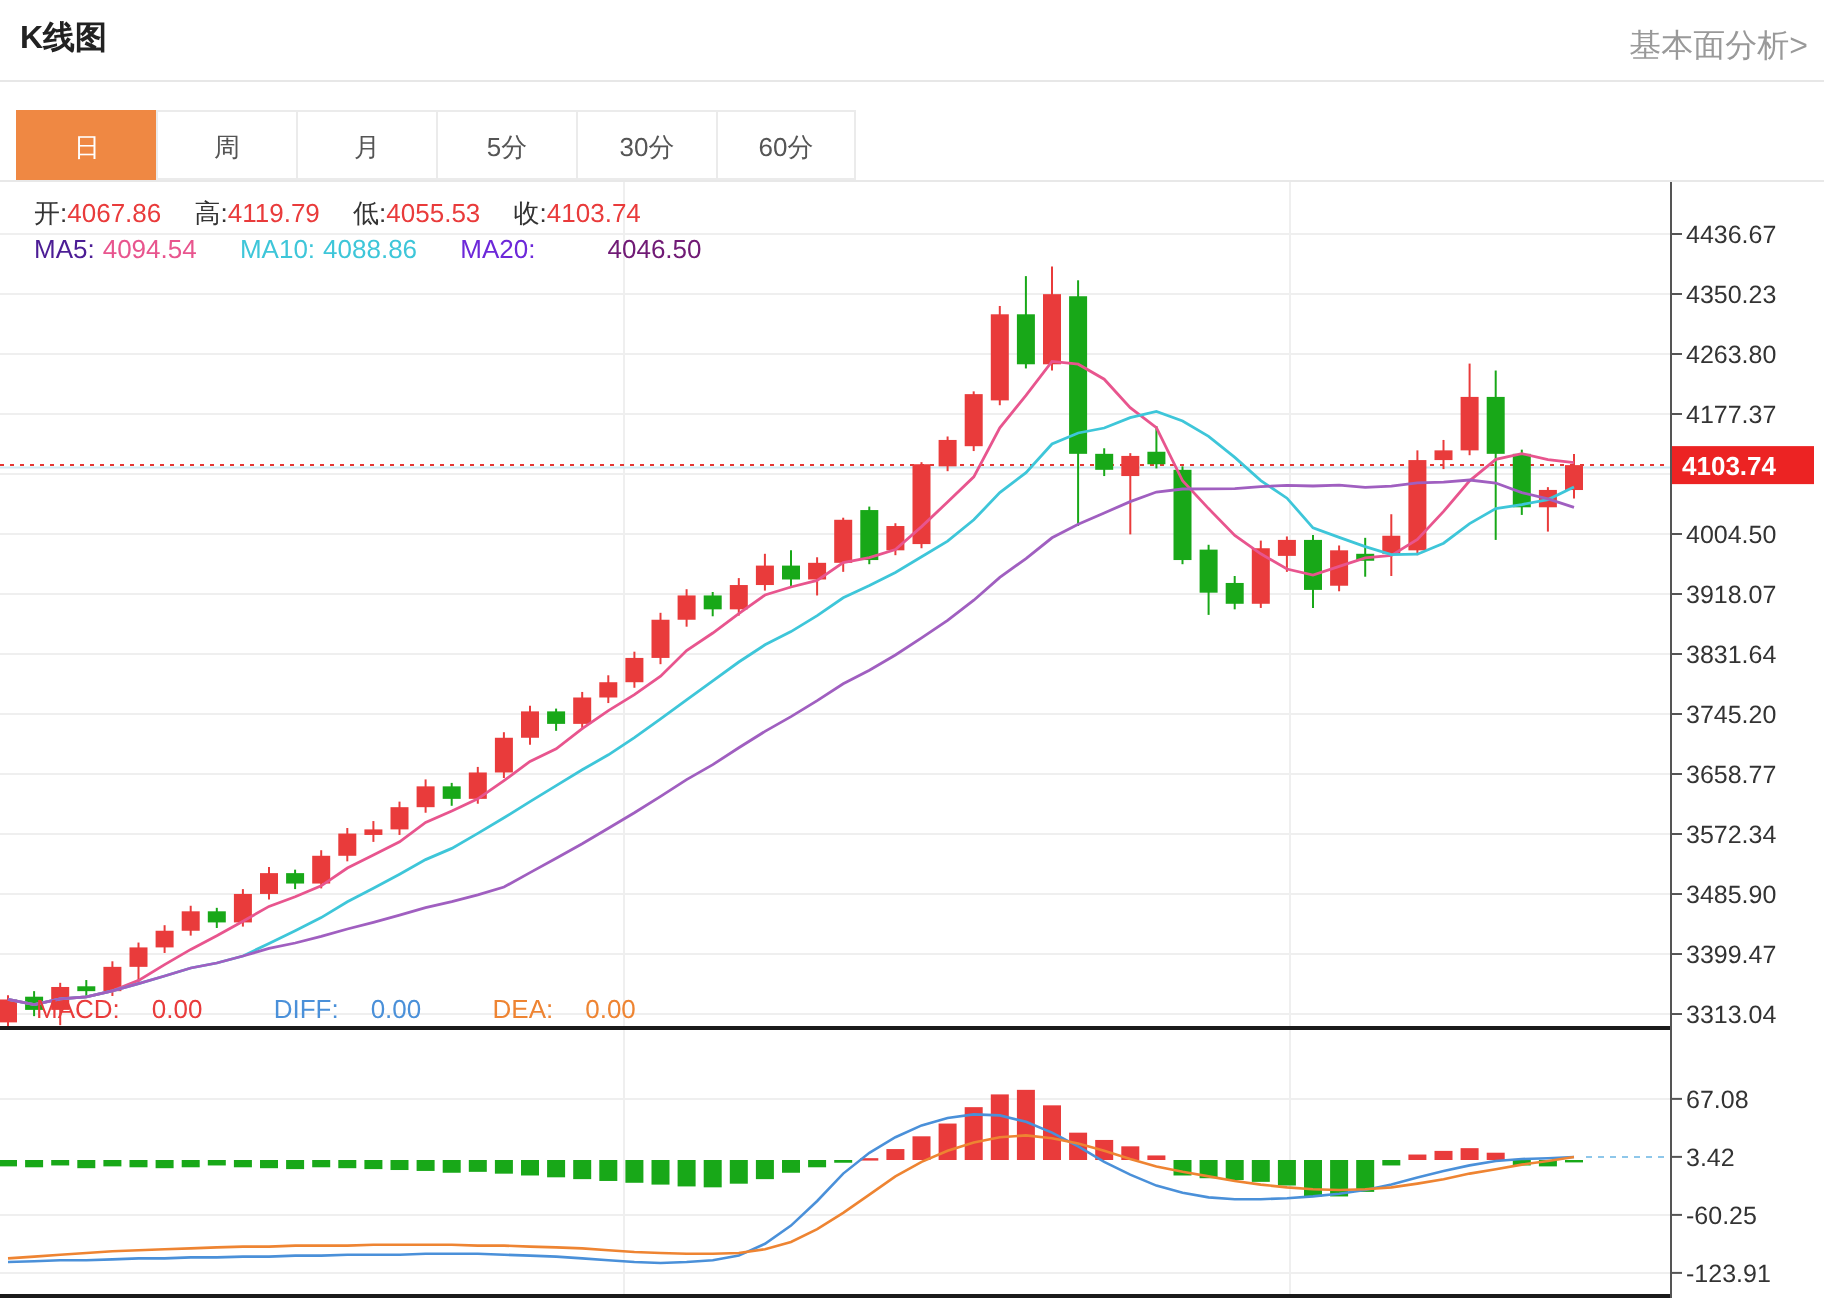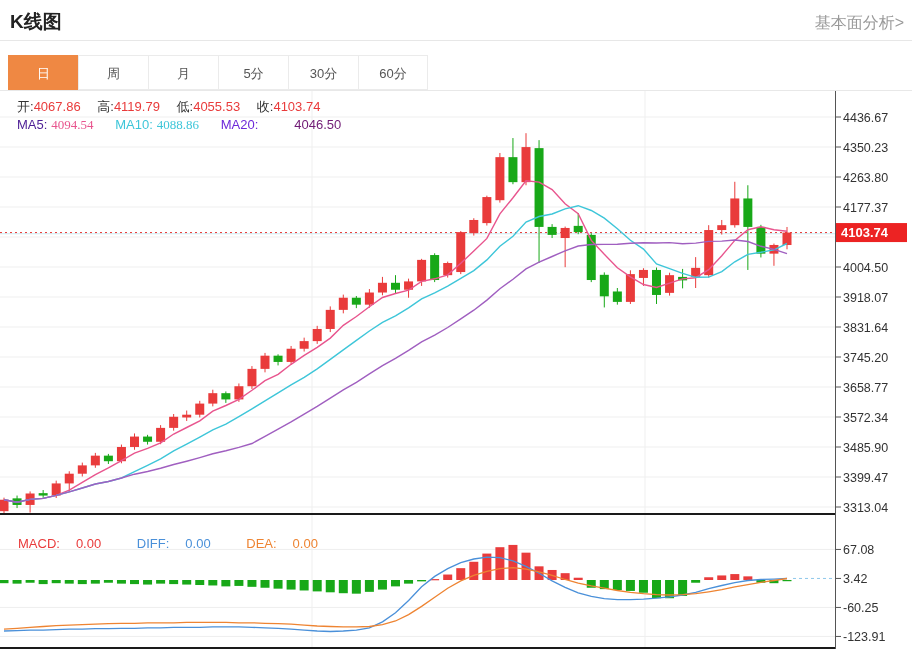--- a/index.html
+++ b/index.html
@@ -1,34 +1,34 @@
 <!DOCTYPE html>
 <html><head>
 <meta charset="utf-8">
 <style>
   html,body{margin:0;padding:0;background:#fff;}
   body{width:912px;height:653px;position:relative;overflow:hidden;
        font-family:"Liberation Sans","DejaVu Sans",sans-serif;}
   .header{position:absolute;top:0;left:0;width:912px;height:40px;border-bottom:1px solid #e7e7e7;background:#fff;z-index:5;}
-  .page-title{position:absolute;left:10px;top:9px;font-size:19px;font-weight:bold;color:#222;}
+  .page-title{position:absolute;left:10px;top:9px;font-size:16px;font-weight:bold;color:#222;}
   .header-link{position:absolute;right:8px;top:13px;font-size:16px;color:#999;cursor:pointer;text-decoration:none;}
   .tabs{position:absolute;top:55px;left:8px;display:flex;z-index:5;background:#fff;}
   .tab{width:70px;height:35px;line-height:35px;text-align:center;font-size:13px;color:#555;
        background:#fff;border:1px solid #ebebeb;border-right:none;cursor:pointer;box-sizing:border-box;}
   .tab:last-child{border-right:1px solid #ebebeb;}
   .tab.active{color:#fff;border-color:transparent;}
   .tabbar-line{position:absolute;top:90px;left:0;width:912px;height:1px;background:#e8e8e8;z-index:4;}
   .legend{position:absolute;z-index:6;white-space:nowrap;font-size:13px;}
   .ohlc-legend{left:17px;top:98px;color:#333;}
   .ohlc-legend .lb{color:#333;}
   .ohlc-legend .val{margin-right:13px;}
   .ma-legend{left:17px;top:117px;}
   .ma-legend span{margin-right:4px;}
-  .ma-legend .gap{margin-right:18px;font-family:Liberation Serif, serif;}
-  .macd-legend{left:18px;top:536px;}
+  .ma-legend .gap{margin-right:18px;}
+  .macd-legend{left:18px;top:497px;}
   .macd-legend span{margin-right:16px;}
   svg{position:absolute;top:0;left:0;z-index:1;}
 </style>
 </head>
 <body>
 
 <div class="header">
   <div class="page-title">K线图</div>
   <a class="header-link">基本面分析&gt;</a>
 </div>

